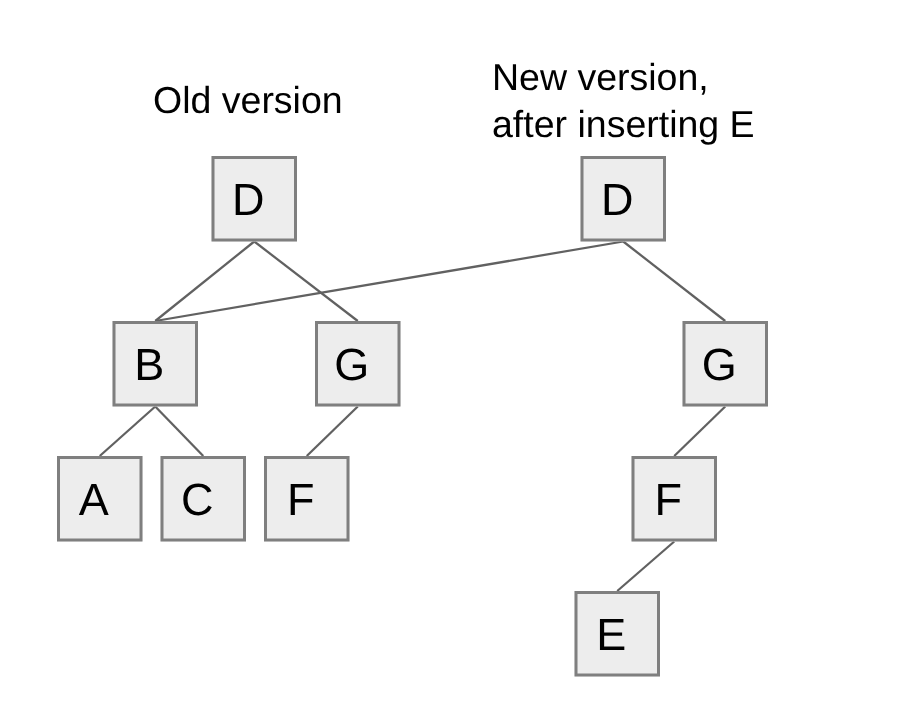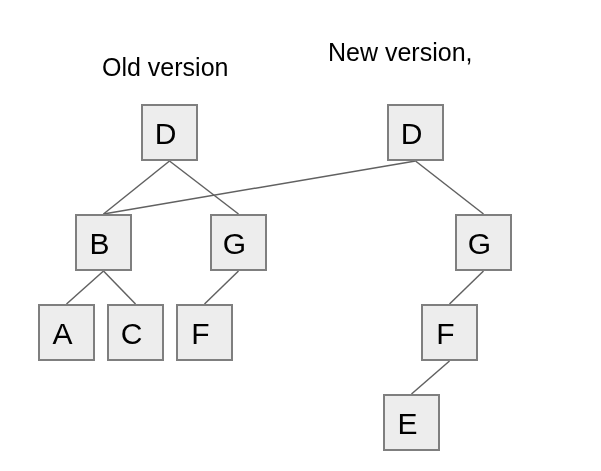--- a/index.html
+++ b/index.html
@@ -66,20 +66,21 @@
       <line x1="415.5" y1="161" x2="103.5" y2="214" stroke="#616161" stroke-width="1.5"></line>
       <line x1="415.5" y1="161" x2="483.5" y2="214" stroke="#616161" stroke-width="1.5"></line>
       <line x1="483.5" y1="271" x2="449.5" y2="304" stroke="#616161" stroke-width="1.5"></line>
       <line x1="449.5" y1="361" x2="411.5" y2="394" stroke="#616161" stroke-width="1.5"></line>
     </svg>
 
   <div class="title" style="left:102px; top:52px;">Old version</div>
 
   <div class="title" style="left:328px; top:37px;">
     <div>New version,</div>
+    <div>after inserting E</div>
   </div>
 
   <div class="node" style="left:141px; top:104px;">
     <span class="lbl">D</span>
   </div>
   <div class="node" style="left:75px; top:214px;">
     <span class="lbl">B</span>
   </div>
   <div class="node" style="left:210px; top:214px;">
     <span class="lbl">G</span>

